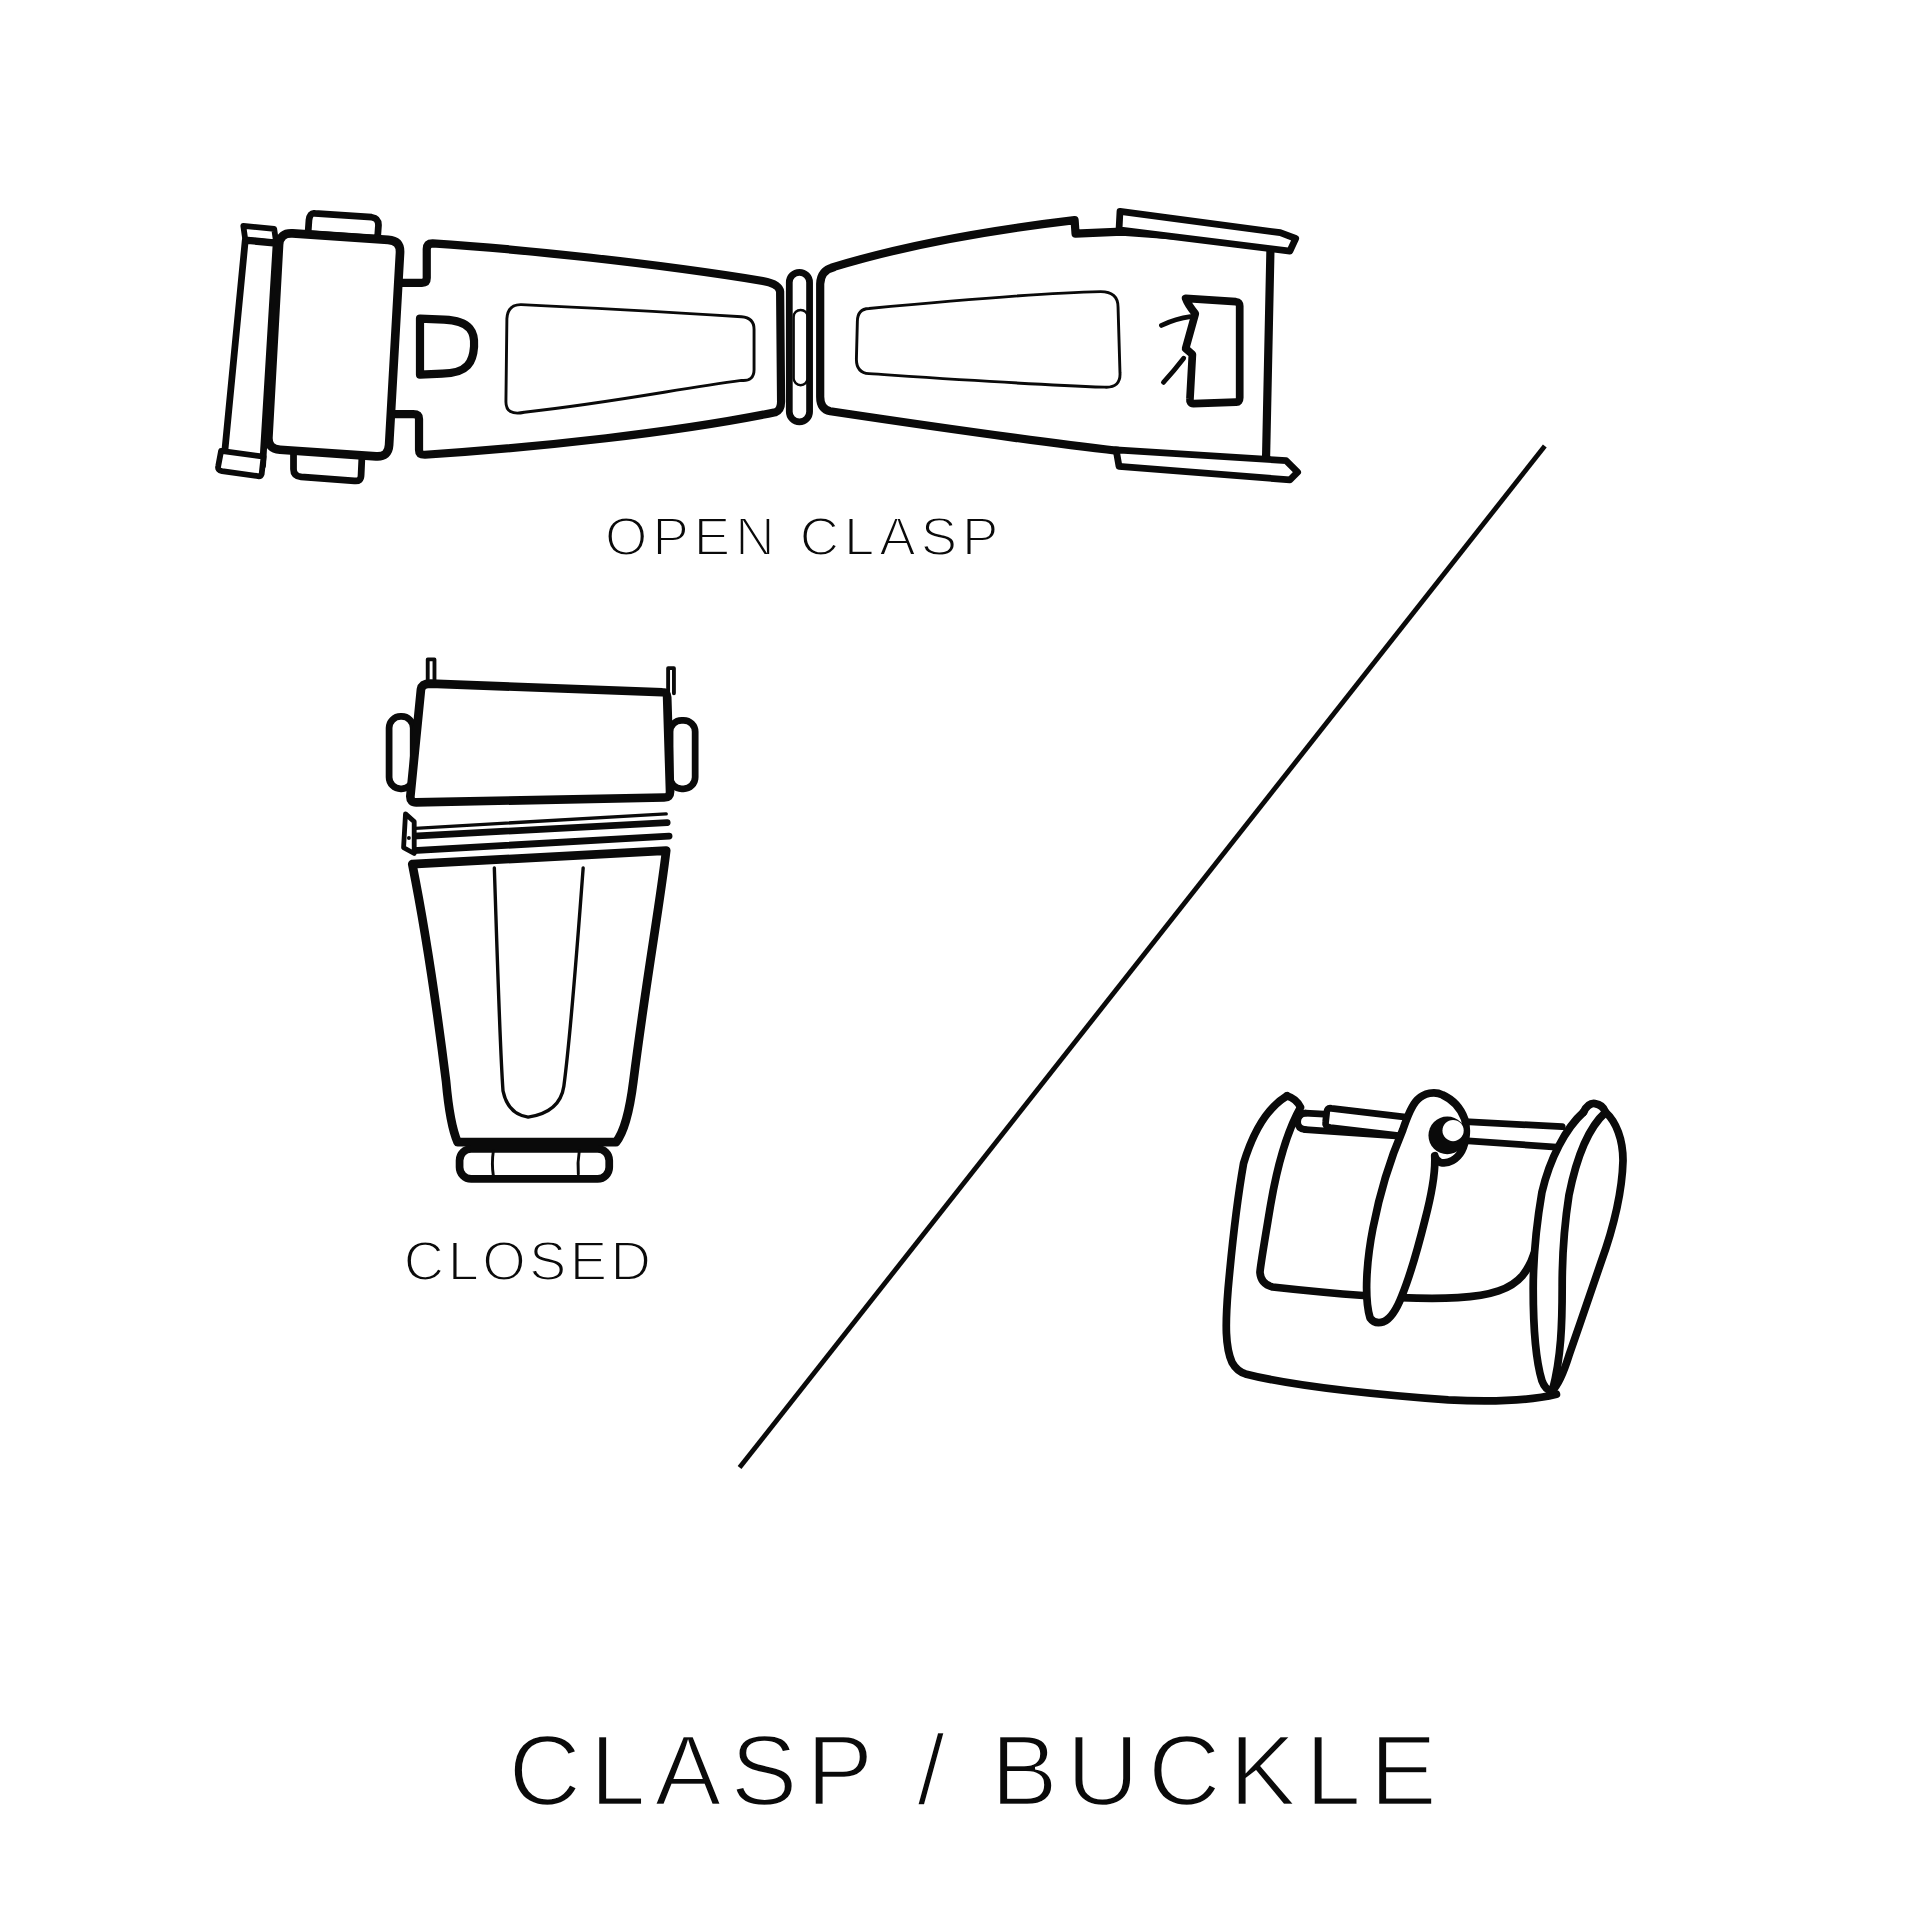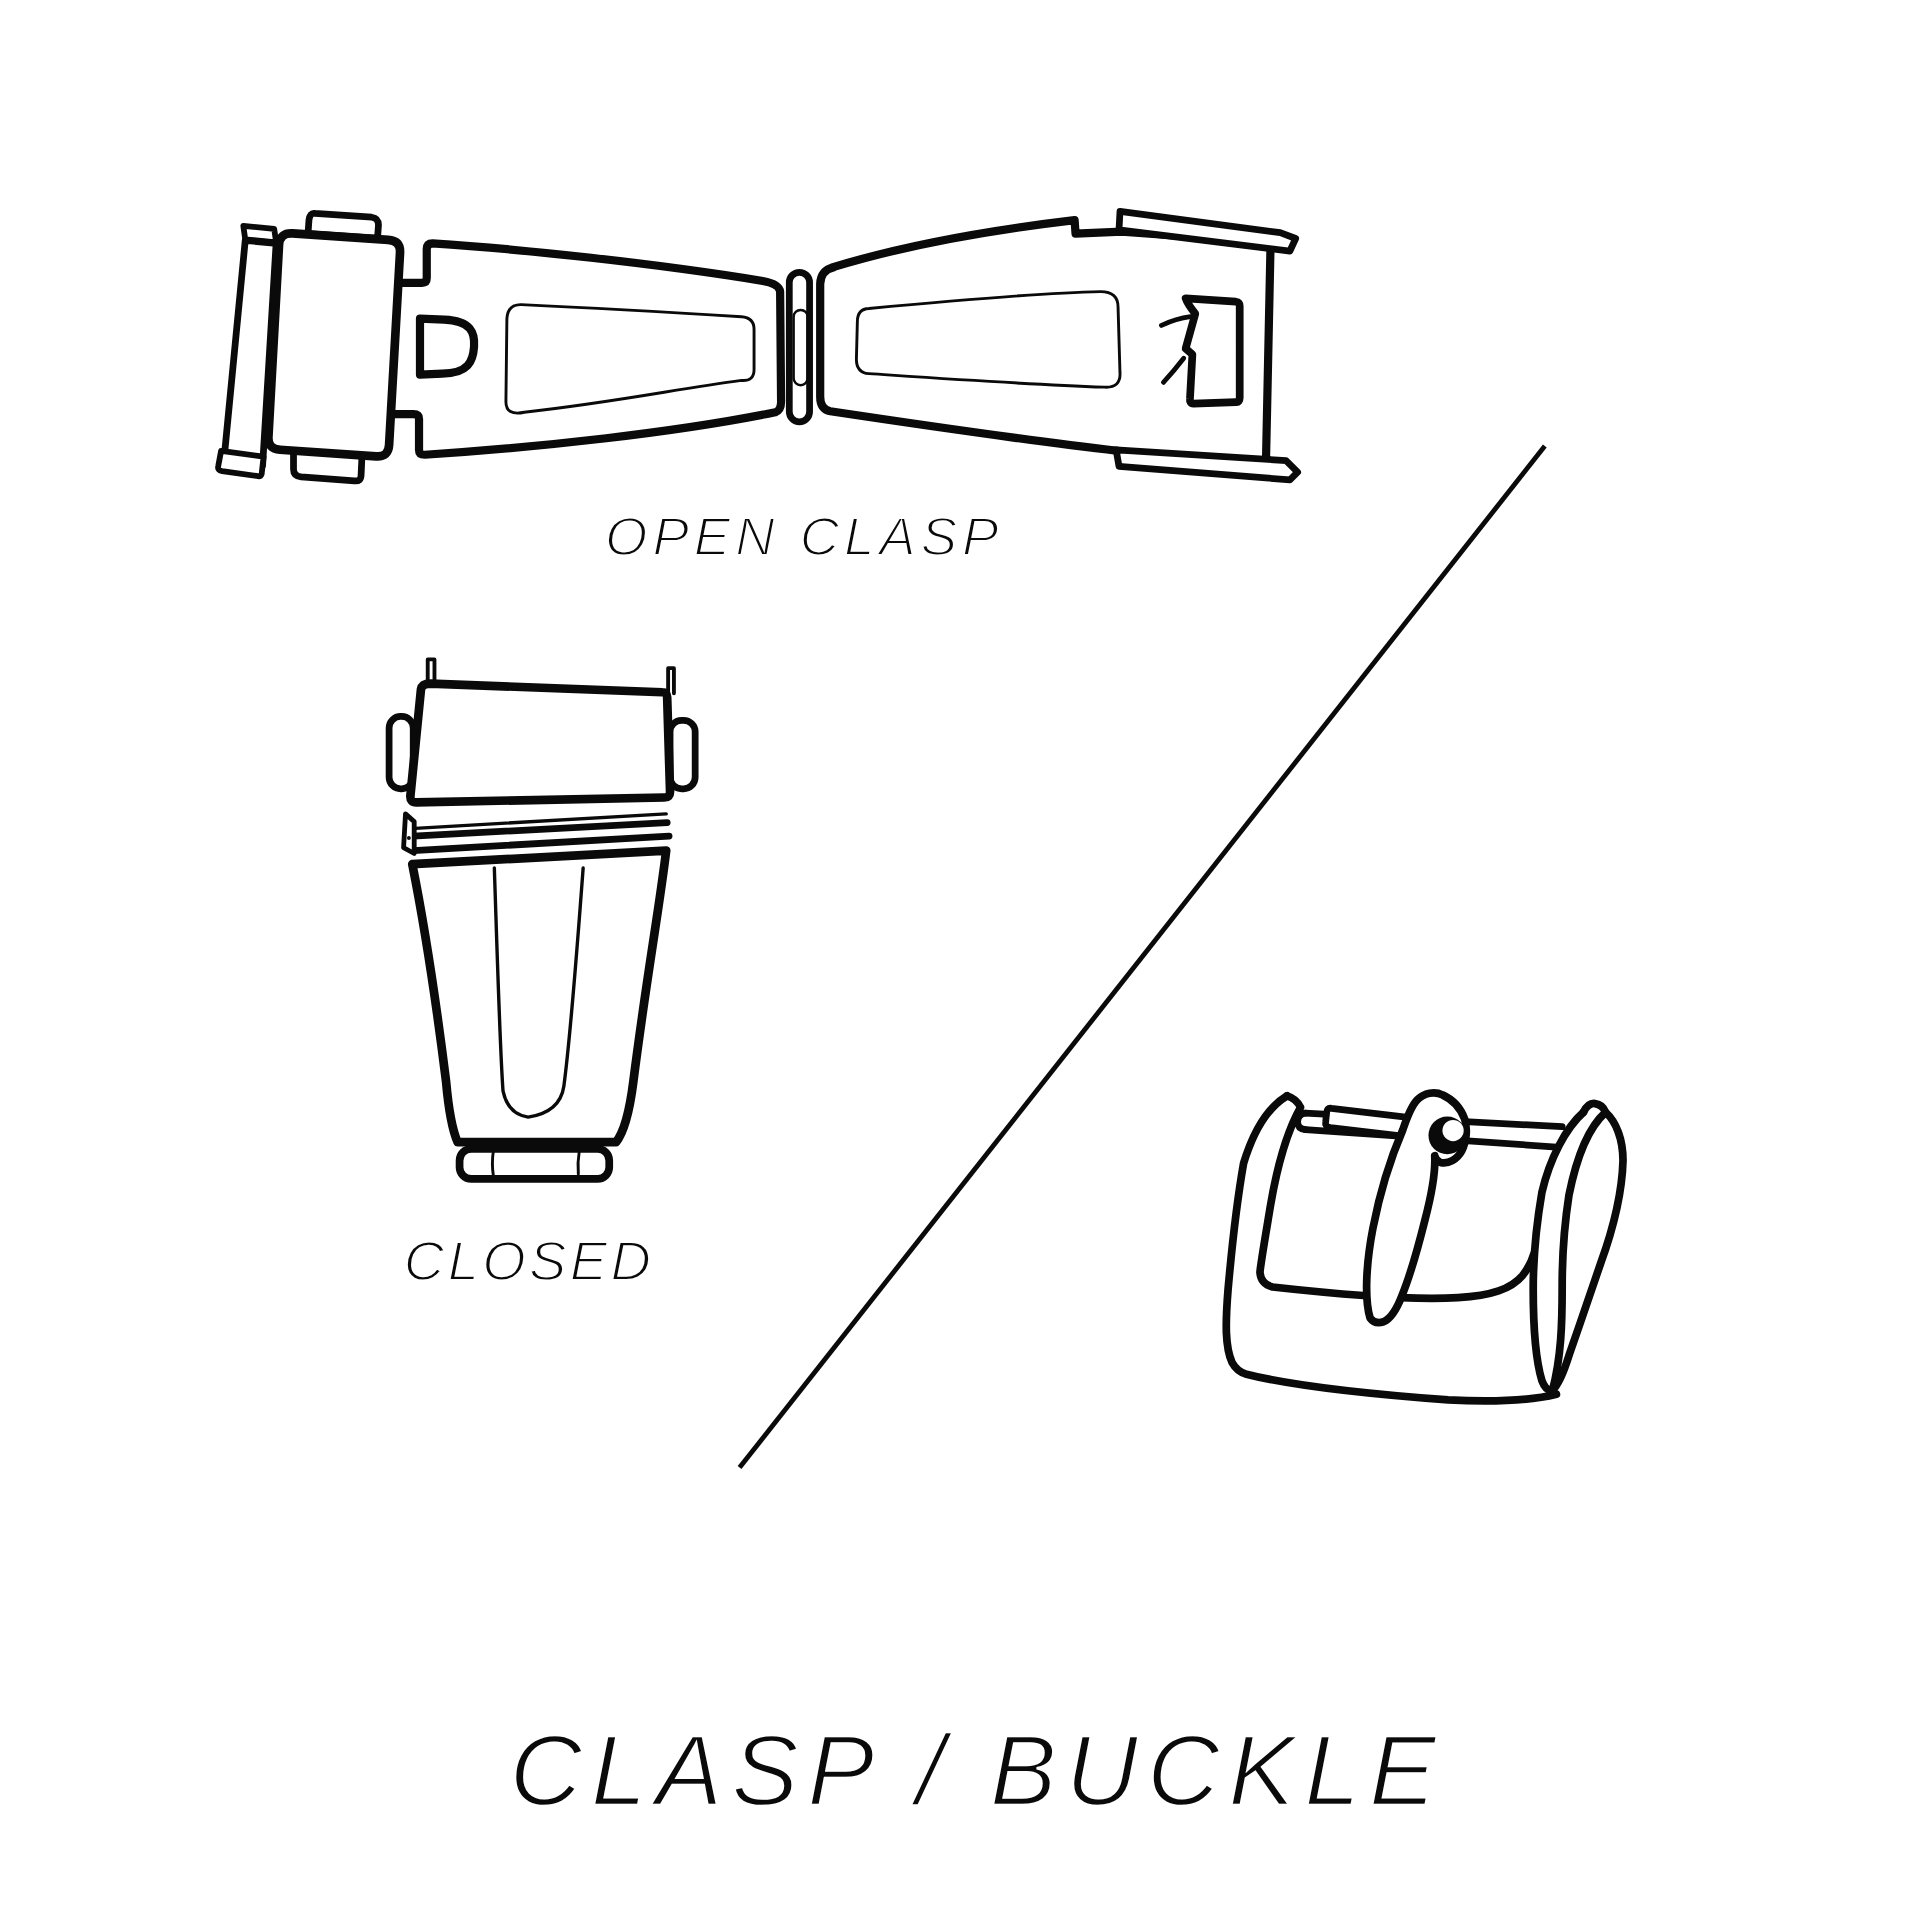--- a/index.html
+++ b/index.html
@@ -1,16 +1,16 @@
 <!DOCTYPE html>
 <html><head>
 <meta charset="utf-8">
 <style>
   html,body{margin:0;padding:0;background:#fff;}
-  #page{width:1931px;height:1931px;position:relative;background:#ef4444;overflow:hidden;font-style:italic;}
+  #page{width:1931px;height:1931px;position:relative;background:#ef4444;overflow:hidden;}
   svg{position:absolute;left:0;top:0;}
   text{font-family:"Liberation Sans",sans-serif;}
 </style>
 </head>
 <body>
 <div id="page">
 <svg width="1931" height="1931" viewBox="0 0 2000 2000">
   <rect x="0" y="0" width="2000" height="2000" fill="#ffffff"></rect>
 
   <g stroke="#0a0a0a" fill="none" stroke-linejoin="round" stroke-linecap="round">

